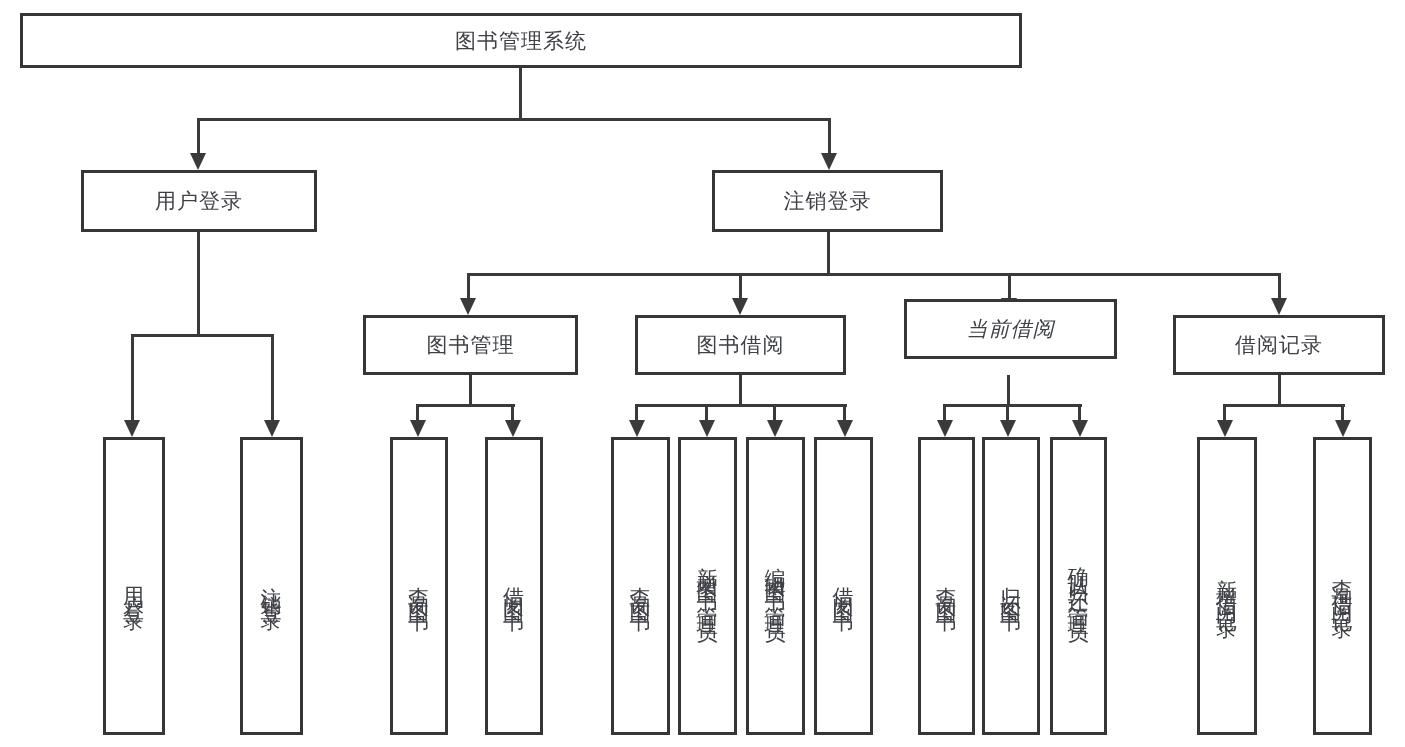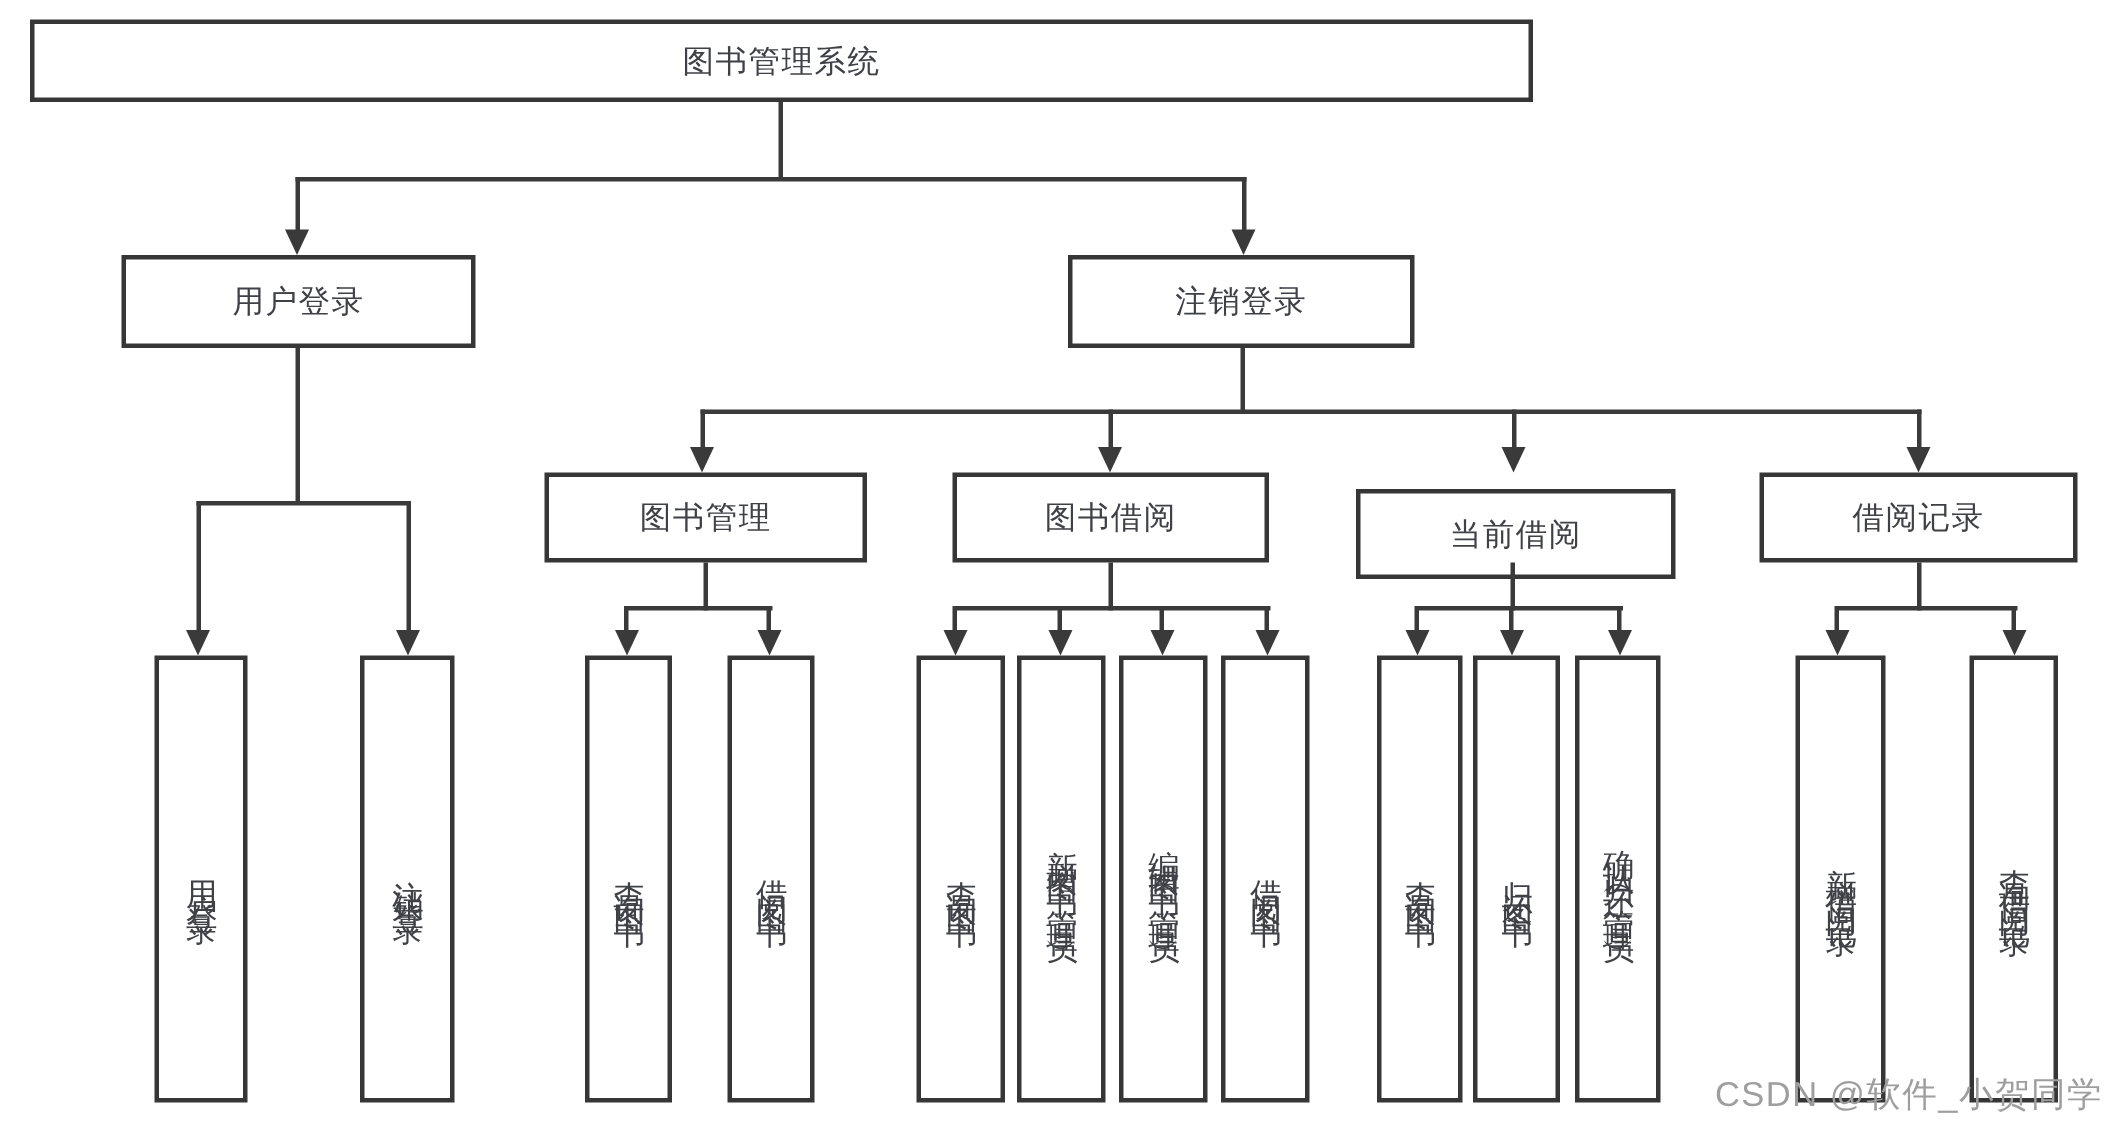--- a/index.html
+++ b/index.html
@@ -68,21 +68,21 @@
   <div class="ahead" style="left:1001px;top:298px;"></div>
   <div class="vline" style="left:1278px;top:273px;height:28px;"></div>
   <div class="ahead" style="left:1271px;top:298px;"></div>
 
   <div class="box" style="left:363px;top:315px;width:215px;height:60px;">
     <span class="hlabel">图书管理</span>
   </div>
   <div class="box" style="left:635px;top:315px;width:211px;height:60px;">
     <span class="hlabel">图书借阅</span>
   </div>
-  <div class="box" style="left:904px;top:326px;width:213px;height:60px;">
+  <div class="box" style="left:904px;top:299px;width:213px;height:60px;font-style:italic;">
     <span class="hlabel">当前借阅</span>
   </div>
   <div class="box" style="left:1173px;top:315px;width:212px;height:60px;">
     <span class="hlabel">借阅记录</span>
   </div>
 
   <div class="vline" style="left:469px;top:375px;height:32px;"></div>
   <div class="hline" style="left:417px;top:404px;width:98px;"></div>
   <div class="vline" style="left:416px;top:404px;height:18px;"></div>
   <div class="ahead" style="left:410px;top:420px;"></div>
@@ -153,15 +153,14 @@
     <span class="vtext">确认归还（管理员）</span>
   </div>
 
   <div class="box" style="left:1197px;top:437px;width:60px;height:298px;">
     <span class="vtext">新增借阅记录</span>
   </div>
   <div class="box" style="left:1313px;top:437px;width:59px;height:298px;">
     <span class="vtext">查询借阅记录</span>
   </div>
 
-  <div class="watermark">CSDN @软件_小贺同学</div>
 
 </div>
 
 </body></html>

